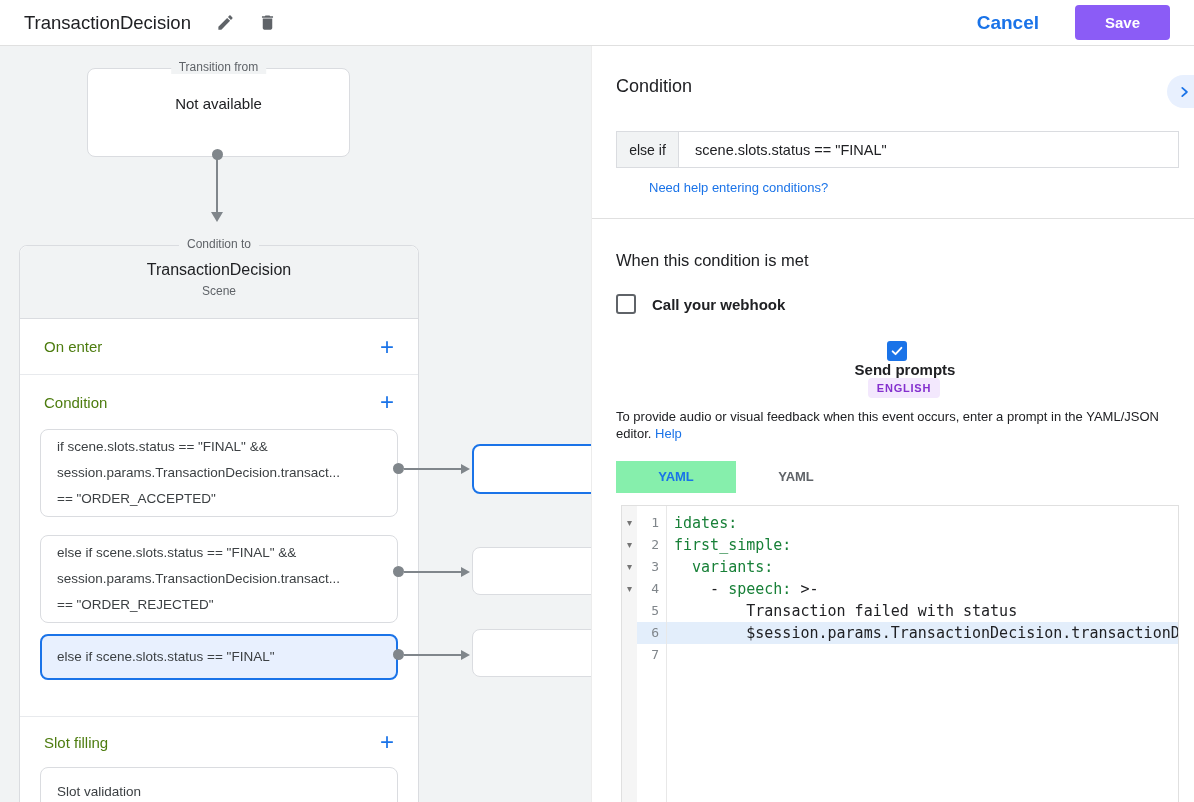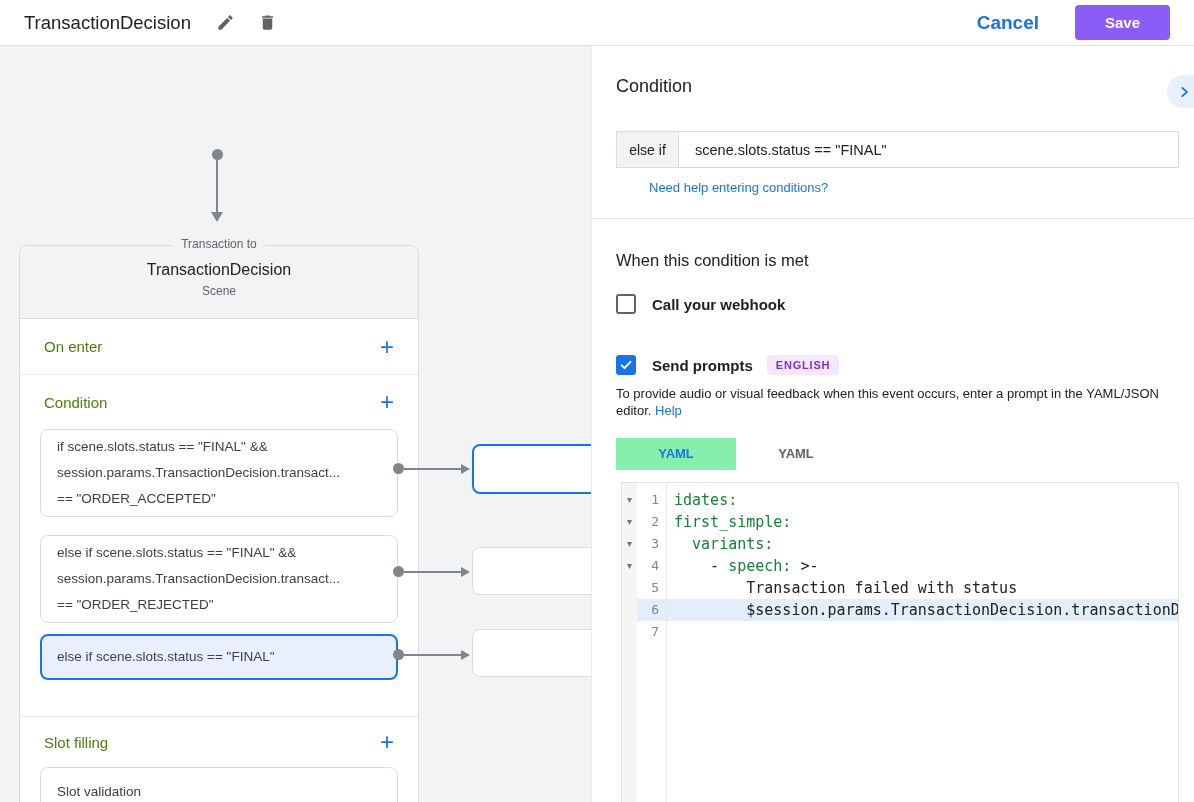--- a/index.html
+++ b/index.html
@@ -72,21 +72,21 @@
   .cond-input-row { display:flex; margin-top:31px; width:563px; height:37px; border:1px solid #dadce0; }
   .cond-prefix { width:62px; background:#f1f3f4; border-right:1px solid #dadce0; display:flex;
     align-items:center; justify-content:center; font-size:14px; color:#202124; }
   .cond-value { flex:1; border:none; outline:none; font-size:14.5px; color:#202124;
     padding:0 16px; font-family:inherit; background:#fff; }
   .help-link { display:inline-block; margin-top:12px; font-size:13px; color:#1a73e8; cursor:pointer;margin-left:33px; }
 
   .rp-sec2 { padding:32px 16px 0 24px; }
   .when-heading { font-size:16.5px; color:#202124; }
   .chk-row { display:flex; align-items:center; margin-top:24px; }
-  .chk-row.second { margin-top:41px; }
+  .chk-row.second { margin-top:27px;flex-direction:column; }
   .checkbox { width:20px; height:20px; border:2px solid #5f6368; border-radius:3px; background:#fff;
     cursor:pointer; flex:none; }
   .checkbox.checked { border:2px solid #1a73e8; background:#1a73e8; display:flex;
     align-items:center; justify-content:center; }
   .chk-label { font-size:15px; font-weight:600; color:#202124; margin-left:16px; }
   .lang-badge { margin-left:14px; background:#f3e8fd; color:#8430ce; font-size:11px; font-weight:700;
     letter-spacing:0.8px; padding:4px 9px; border-radius:4px; }
   .hint { margin-top:10px; font-size:13px; line-height:17px; color:#202124; width:575px; }
   .hint a { color:#1a73e8; text-decoration:none; cursor:pointer; }
 
@@ -129,27 +129,31 @@
         </svg>
     </div>
   </div>
   <div class="topbar-spacer"></div>
   <span class="cancel-btn">Cancel</span>
   <button class="save-btn">Save</button>
 </div>
 
 <div class="flow-panel">
 
+  <div class="legend-box tfrom">
+    <span class="legend-label">Transition from</span>
+    <div class="tfrom-content">Not available</div>
+  </div>
 
   <div class="dot" style="left:212px; top:103px;"></div>
   <div class="vline" style="left:216px; top:112px; height:54px;"></div>
   <div class="arrow-down" style="left:211px; top:166px;"></div>
 
   <div class="legend-box tto">
-    <span class="legend-label">Transaction to</span>
+    <span class="legend-label">Condition to</span>
     <div class="tto-header">
       <div class="tto-title">TransactionDecision</div>
       <div class="tto-subtitle">Scene</div>
     </div>
 
     <div class="card-row row-onenter">
       <span class="sec-label">On enter</span>
       <span class="plus">+</span>
     </div>
 

